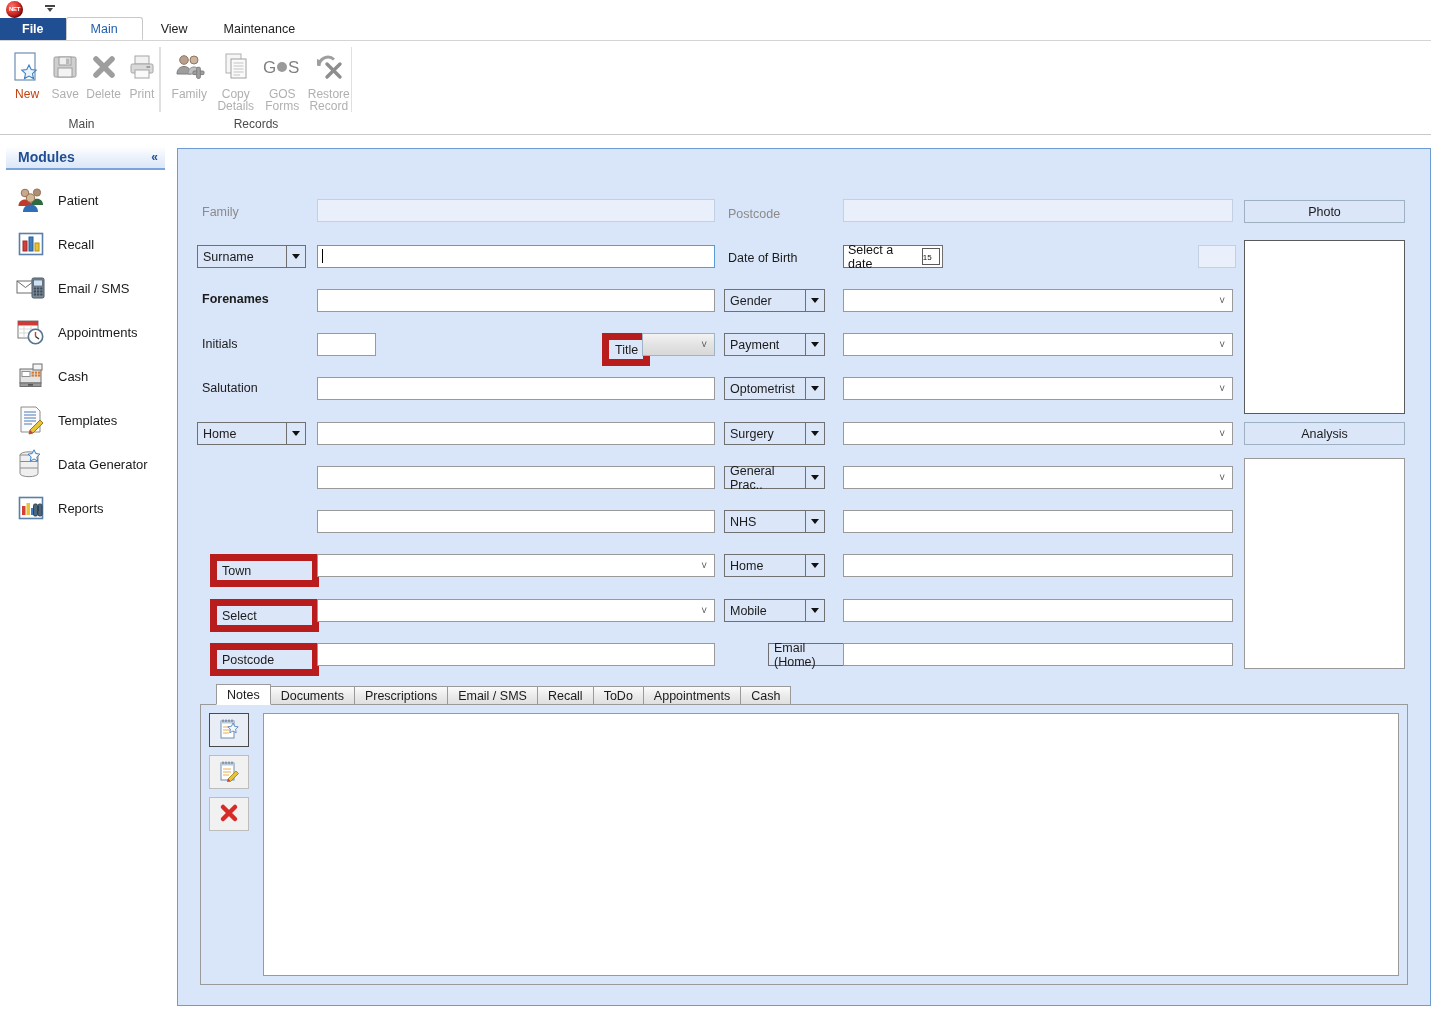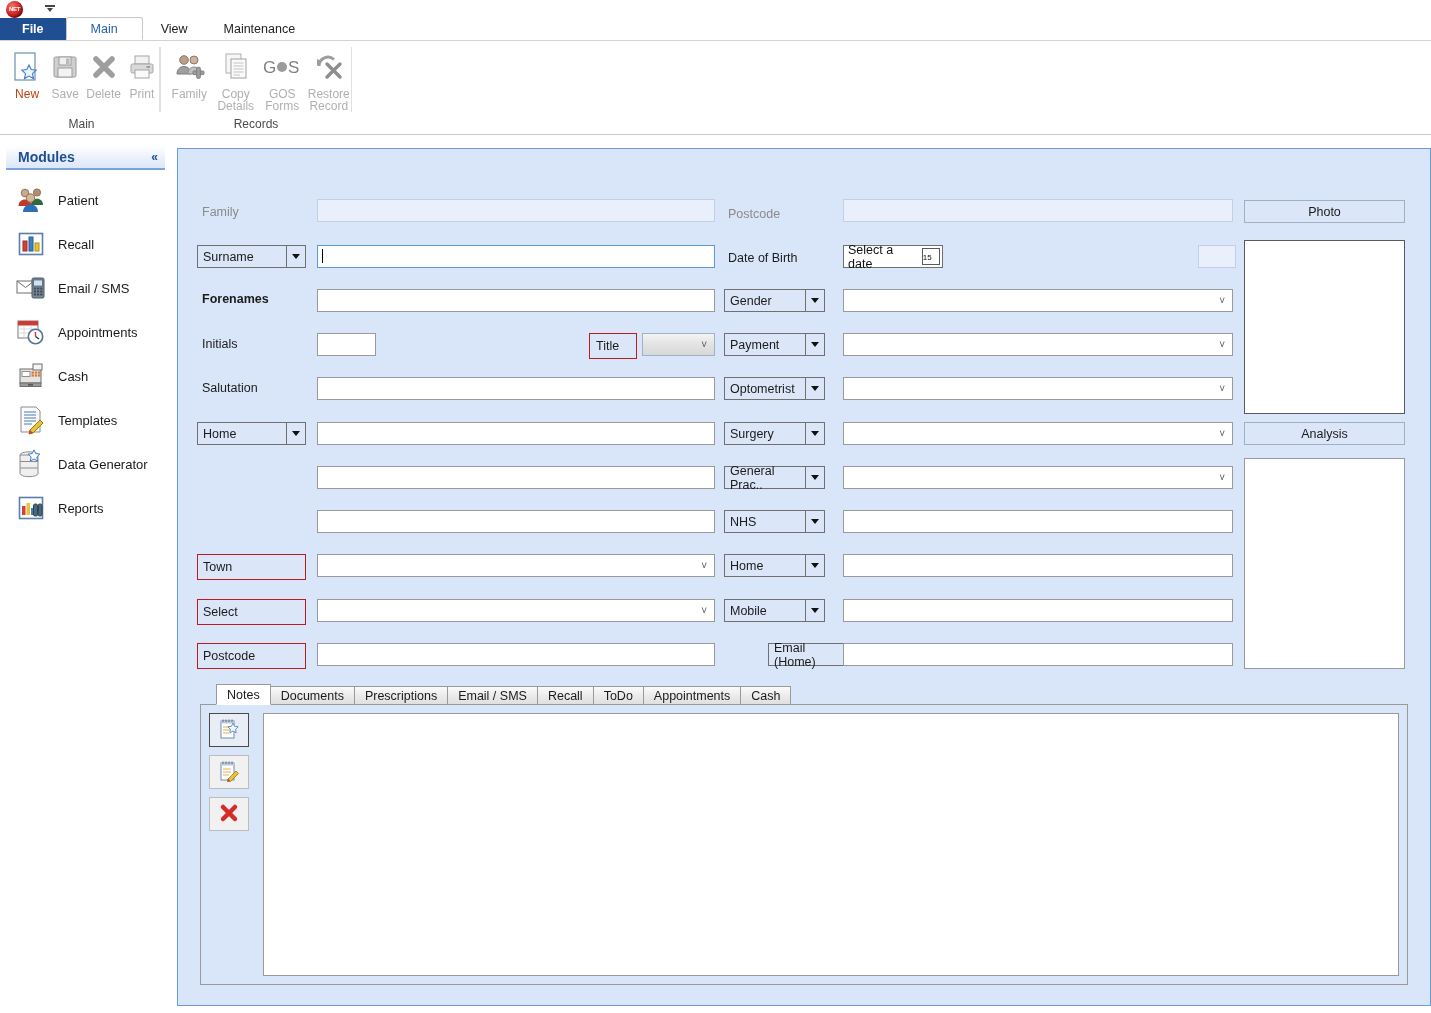--- a/index.html
+++ b/index.html
@@ -87,22 +87,22 @@
   .lbl-combo {
     position:absolute; height:23px; display:flex; align-items:stretch;
     border:1px solid #707070; background:#dbe6f8; cursor:pointer;
   }
   .lbl-combo .txt { flex:1; display:flex; align-items:center; padding-left:5px; font-size:12.5px; color:#1b1b1b; }
   .lbl-combo .arw { width:19px; border-left:1px solid #707070; display:flex; align-items:center; justify-content:center; }
   .lbl-combo .arw::after { content:""; border-left:4px solid transparent; border-right:4px solid transparent; border-top:5px solid #111; }
 
   
   .lbl-box {
-    position:absolute; height:26px; border:1px solid #b91c1c; background:#dbe6f8;
-    display:flex; align-items:center; padding-left:5px; font-size:12.5px; color:#1b1b1b;
+    position:absolute; height:33px; border:7px solid #b91c1c; background:#dbe6f8;
+    display:flex; align-items:center; padding-left:5px; font-size:12.5px; color:#1b1b1b;margin-left:13px;
   }
   .lbl-box.small { padding-left:6px; }
 
   
   .inp {
     position:absolute; background:#fff; border:1px solid #9a9a9a; height:23px;
   }
   .inp.focus { border:1px solid #5b9bd5; }
   .inp.disabled { background:#eaf0fb; border:1px solid #c3d0e4; }
   .inp .caret { display:block; width:1px; height:14px; background:#000; margin:3px 0 0 4px; }

